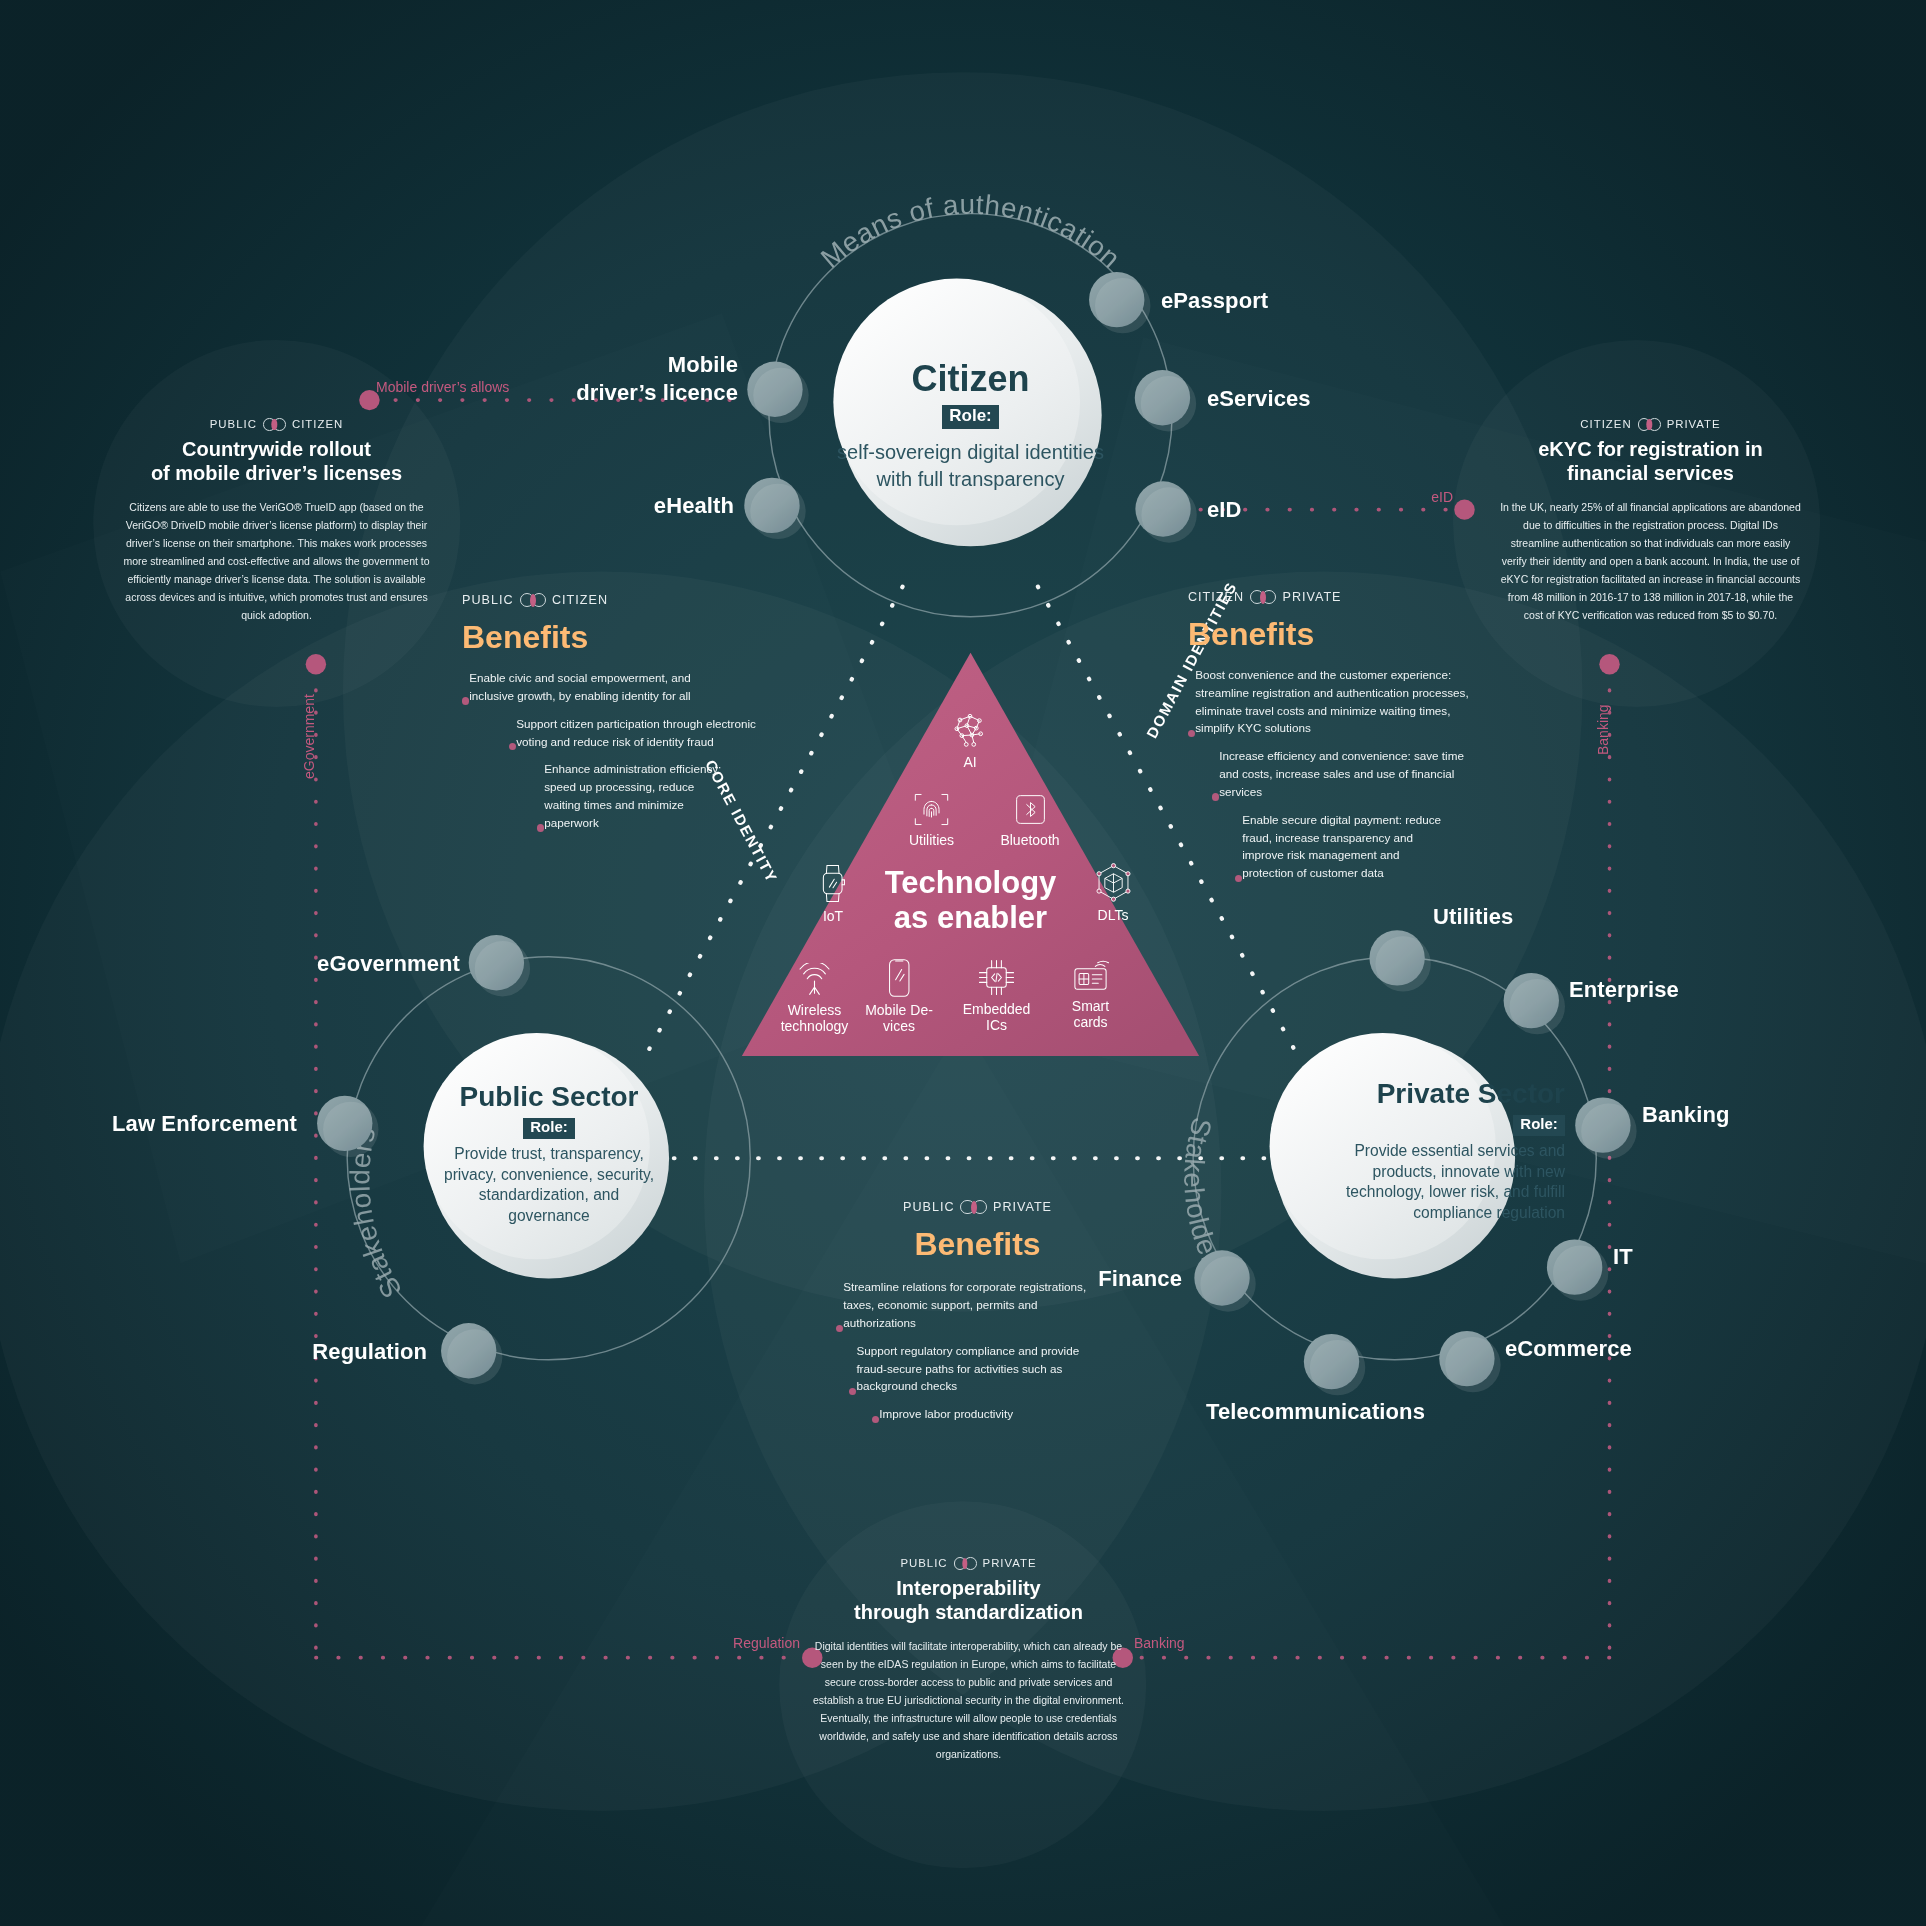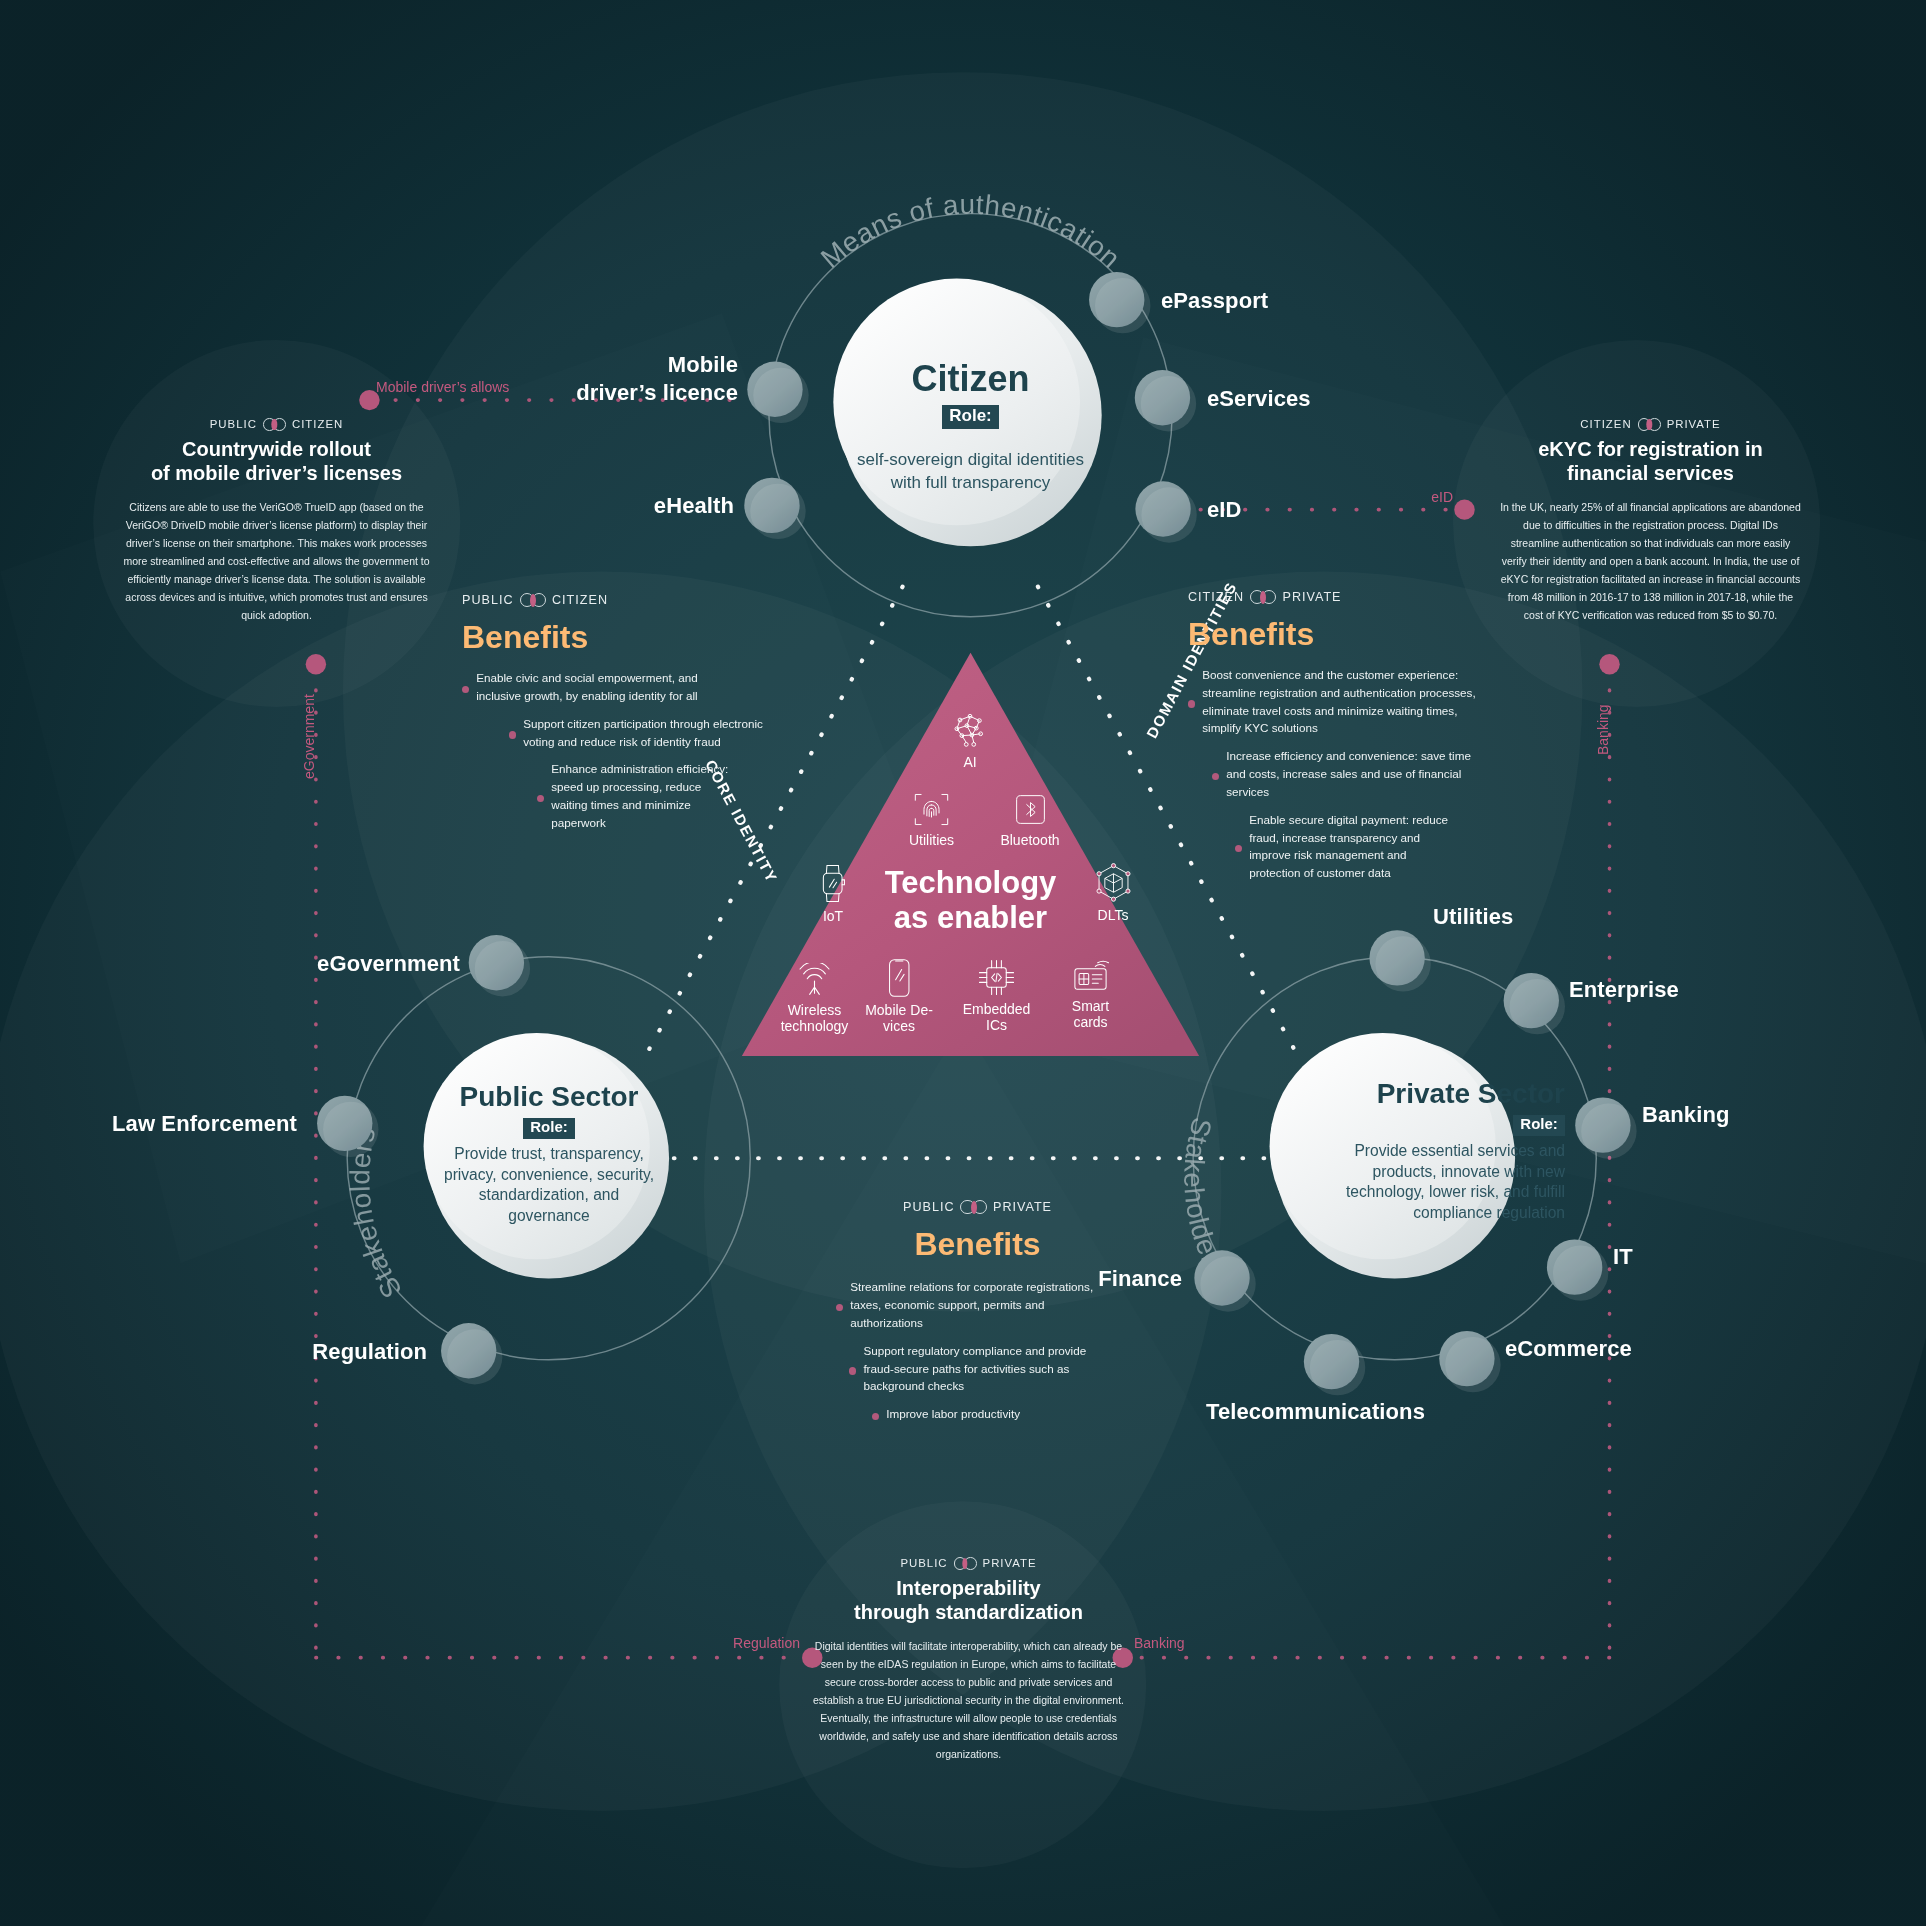--- a/index.html
+++ b/index.html
@@ -38,21 +38,21 @@
   .venn-ico i.l{left:0;}
   .venn-ico i.r{right:0;}
   .venn-ico b{
     position:absolute;left:50%;top:0.6px;transform:translateX(-50%);
     width:6px;height:13.2px;border-radius:50%;background:#c35f84;
   }
 
   .benefits-title{font-weight:bold;font-size:32px;color:#fdba74;line-height:1;margin-top:14px;}
   .bullets{margin-top:15.6px;}
   .bullet{
-    display:flex;gap:7px;align-items:center;
+    display:flex;gap:0;align-items:flex-end;
     font-size:11.7px;line-height:1.52;color:#eef3f4;margin-bottom:10.2px;
   }
   .bullet .dot{
     flex:0 0 auto;width:7.2px;height:7.2px;border-radius:50%;
     background:#b2597c;margin-top:4.8px;
   }
 
   .case-head{
     font-weight:bold;font-size:20px;line-height:1.2;color:#ffffff;
     text-align:center;margin-top:6px;
@@ -249,21 +249,21 @@
       <circle cx="2318" cy="1925" r="200" fill="url(#hubg)"></circle>
       <circle cx="2298" cy="1905" r="188" fill="url(#hubg2)"></circle>
     </g>
   </svg>
 
   <div class="abs" style="left:778px;top:361px;width:385px;text-align:center;">
     <div class="hub-title" style="font-size:36px;line-height:1;">Citizen</div>
     <div style="margin-top:8.4px;">
       <span class="hub-role-badge" style="font-size:17px;">Role:</span>
     </div>
-    <div class="hub-role-text multiline" style="font-size:17px;margin-top:20px;">self-sovereign digital identities<br>with full transparency</div>
+    <div class="hub-role-text multiline" style="font-size:20px;margin-top:10px;">self-sovereign digital identities<br>with full transparency</div>
   </div>
 
   <div class="abs node-label" style="left:1161px;top:288px;">ePassport</div>
   <div class="abs node-label" style="left:1207px;top:386px;">eServices</div>
   <div class="abs node-label" style="left:1207px;top:497px;">eID</div>
   <div class="abs node-label" style="left:638px;top:493px;text-align:right;width:96px;">eHealth</div>
   <div class="abs node-label multiline" style="left:548px;top:351px;text-align:right;width:190px;line-height:1.25;">Mobile<br>driver’s licence</div>
 
   <div class="abs" style="left:388px;top:1083px;width:322px;text-align:center;">
     <div class="hub-title" style="font-size:28px;line-height:1;">Public Sector</div>

